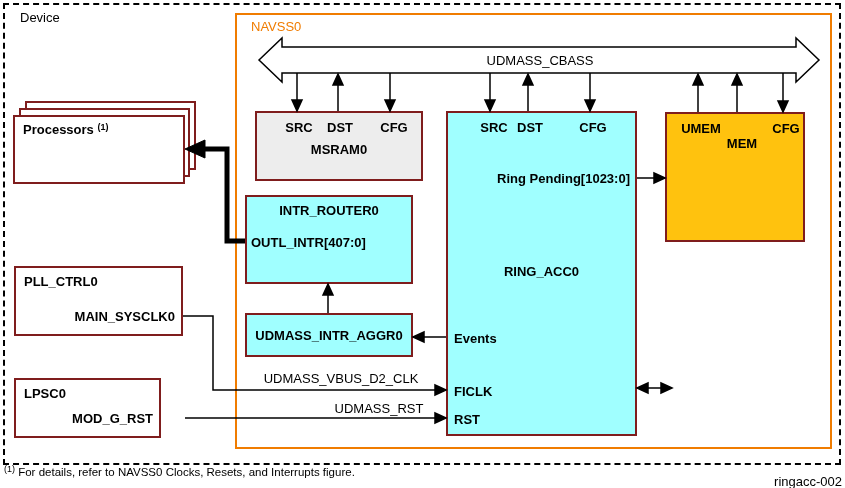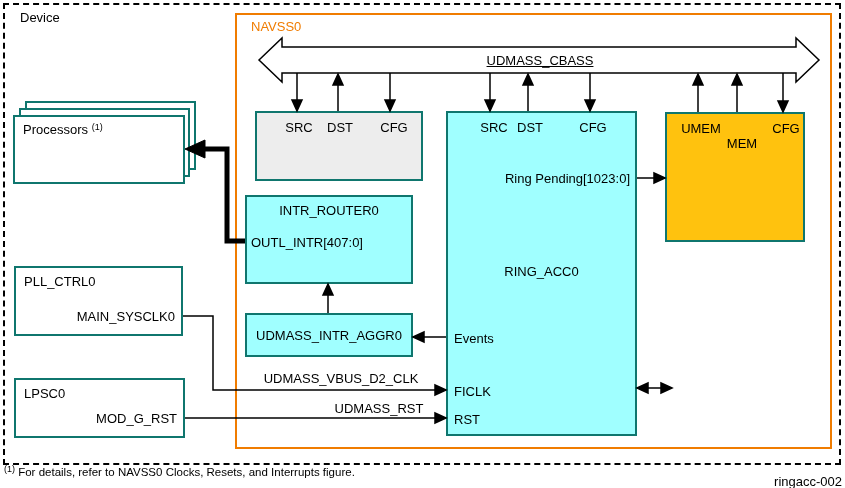--- a/index.html
+++ b/index.html
@@ -6,21 +6,21 @@
   #stage{
     position:relative;width:845px;height:488px;background:#fff;
     font-family:"Liberation Sans","DejaVu Sans",sans-serif;
     color:#000;font-size:13px;overflow:hidden;
   }
   .abs{position:absolute;}
   #outer-border{left:3px;top:3px;width:834px;height:458px;border:2px dashed #000;}
   #navss-border{left:235px;top:13px;width:593px;height:432px;border:2px solid var(--orange);}
   #navss-title{left:251px;top:19px;color:var(--orange);}
   #device-title{left:20px;top:10px;}
-  .box{position:absolute;border:2px solid #0f766e;box-sizing:border-box;background:#fff;}
+  .box{position:absolute;border:2px solid #7f1d1d;box-sizing:border-box;background:#fff;font-weight:bold;}
   .cyan{background:var(--cyan);}
   .gold{background:var(--gold);}
   .gray{background:var(--gray);}
   .port{position:absolute;transform:translateX(-50%);white-space:nowrap;}
   .lbl{position:absolute;white-space:nowrap;}
   .ctr{left:0;right:0;text-align:center;}
   svg{position:absolute;left:0;top:0;pointer-events:none;}
   #connector-layer{z-index:5;}
   #cbass-layer{z-index:1;}
   .box,.lbl,.port,#navss-border{z-index:2;}
@@ -36,32 +36,33 @@
 
   <div class="abs" id="outer-border"></div>
   <div class="lbl" id="device-title">Device</div>
 
   <div class="abs" id="navss-border"></div>
   <div class="lbl" id="navss-title">NAVSS0</div>
 
   <svg id="cbass-layer" width="845" height="488" viewBox="0 0 845 488">
     <polygon points="259,60 282,38 282,47 796,47 796,38 819,60 796,82 796,73 282,73 282,82" fill="#ffffff" stroke="#000" stroke-width="1.5"></polygon>
   </svg>
-  <div class="lbl" id="cbass-label" style="left:460px;top:53px;width:160px;text-align:center;text-decoration:underline;">UDMASS_CBASS</div>
+  <div class="lbl" id="cbass-label" style="left:460px;top:53px;width:160px;text-align:center;">UDMASS_CBASS</div>
 
   <div class="box" style="left:25px;top:101px;width:171px;height:69px;"></div>
   <div class="box" style="left:19px;top:108px;width:171px;height:69px;"></div>
   <div class="box" style="left:13px;top:115px;width:172px;height:69px;">
     <span class="lbl" style="left:8px;top:5px;"><span>Processors</span> <sup>(1)</sup></span>
   </div>
 
   <div class="box gray" style="left:255px;top:111px;width:168px;height:70px;">
     <span class="port" style="left:42px;top:7px;">SRC</span>
     <span class="port" style="left:83px;top:7px;">DST</span>
     <span class="port" style="left:137px;top:7px;">CFG</span>
+    <span class="lbl ctr" style="top:29px;">MSRAM0</span>
   </div>
 
   <div class="box cyan" style="left:446px;top:111px;width:191px;height:325px;">
     <span class="port" style="left:46px;top:7px;">SRC</span>
     <span class="port" style="left:82px;top:7px;">DST</span>
     <span class="port" style="left:145px;top:7px;">CFG</span>
     <span class="lbl" style="right:5px;top:58px;">Ring Pending[1023:0]</span>
     <span class="lbl ctr" style="top:151px;">RING_ACC0</span>
     <span class="lbl" style="left:6px;top:218px;">Events</span>
     <span class="lbl" style="left:6px;top:271px;">FICLK</span>
@@ -82,21 +83,21 @@
 
   <div class="box cyan" style="left:245px;top:313px;width:168px;height:44px;padding-left:8px;">
     <span class="lbl ctr" style="top:13px;">UDMASS_INTR_AGGR0</span>
   </div>
 
   <div class="box" style="left:14px;top:266px;width:169px;height:70px;">
     <span class="lbl" style="left:8px;top:6px;">PLL_CTRL0</span>
     <span class="lbl" style="right:6px;top:41px;">MAIN_SYSCLK0</span>
   </div>
 
-  <div class="box" style="left:14px;top:378px;width:171px;height:60px;">
+  <div class="box" style="left:14px;top:378px;width:147px;height:60px;">
     <span class="lbl" style="left:8px;top:6px;">LPSC0</span>
     <span class="lbl" style="right:6px;top:31px;">MOD_G_RST</span>
   </div>
 
   <div class="lbl" style="left:258px;top:371px;width:166px;text-align:center;">UDMASS_VBUS_D2_CLK</div>
   <div class="lbl" style="left:332px;top:401px;width:94px;text-align:center;">UDMASS_RST</div>
 
   <div class="lbl" id="footnote"><sup>(1)</sup> <span>For details, refer to NAVSS0 Clocks, Resets, and Interrupts figure.</span></div>
   <div class="lbl" id="figure-id">ringacc-002</div>
 

